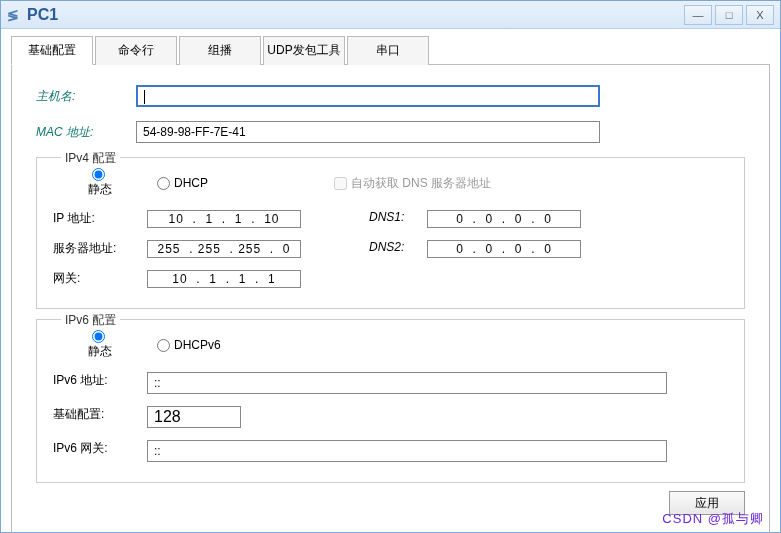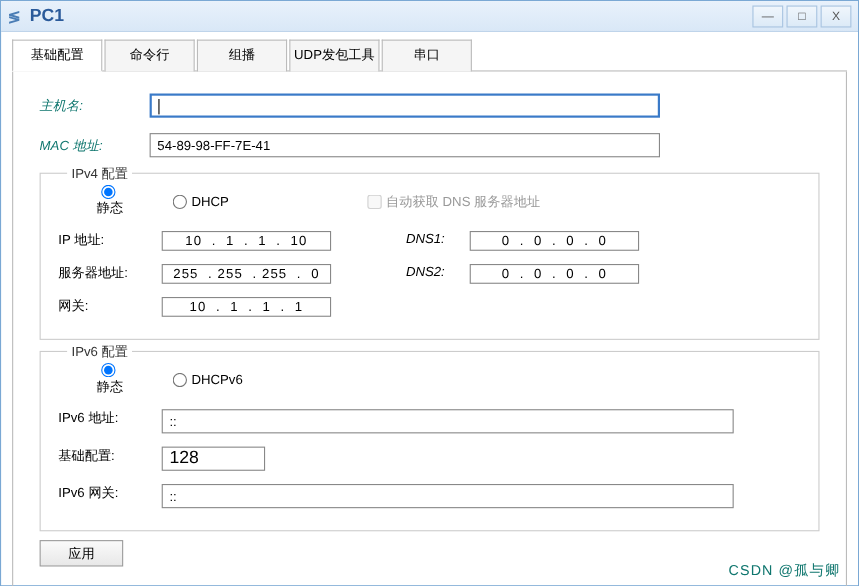--- a/index.html
+++ b/index.html
@@ -37,24 +37,24 @@
     .checkbox-opt { display: flex; align-items: center; margin-left: 91px; color: #999; padding-left: 25px; }
     .checkbox-opt input { margin-right: 4px; }
     .ip-row { display: flex; align-items: flex-start; margin-bottom: 12px; font-size: 12px; }
     .ip-label { width: 94px; }
     .ip-label2 { width: 58px; margin-left: 68px; font-style: italic; }
     .ip-input { border: 1px solid #888; height: 18px; width: 154px; text-align: center; font-size: 12px; padding: 2px; letter-spacing: 1px; }
     
     .plain-input { border: 1px solid #888; height: 22px; width: 520px; padding: 2px 6px; font-size: 12px; }
     .prefix-input { border: 1px solid #888; height: 22px; width: 94px; padding: 2px 6px; font-size: 16px; }
     
-    .apply-row { display: flex; justify-content: flex-start; margin-top: 8px; }
+    .apply-row { display: flex; justify-content: flex-end; margin-top: 8px; }
     .apply-btn { width: 76px; height: 24px; border: 1px solid #999; background: linear-gradient(#fafafa, #e8e8e8); font-size: 12px; cursor: pointer; }
     
-    .watermark { position: absolute; bottom: 4px; right: 16px; font-size: 13px; color: #0f766e; letter-spacing: 1px; pointer-events: none; }
+    .watermark { position: absolute; bottom: 4px; right: 16px; font-size: 13px; color: #6d28d9; letter-spacing: 1px; pointer-events: none; }
     
     .cursor-bar { display: inline-block; width: 1px; height: 14px; background: #000; vertical-align: middle; }
   </style>
 </head>
 <body>
 
 <div class="window">
   <div class="titlebar">
     <span class="titlebar-icon">≶</span>
     <span class="titlebar-title">PC1</span>

